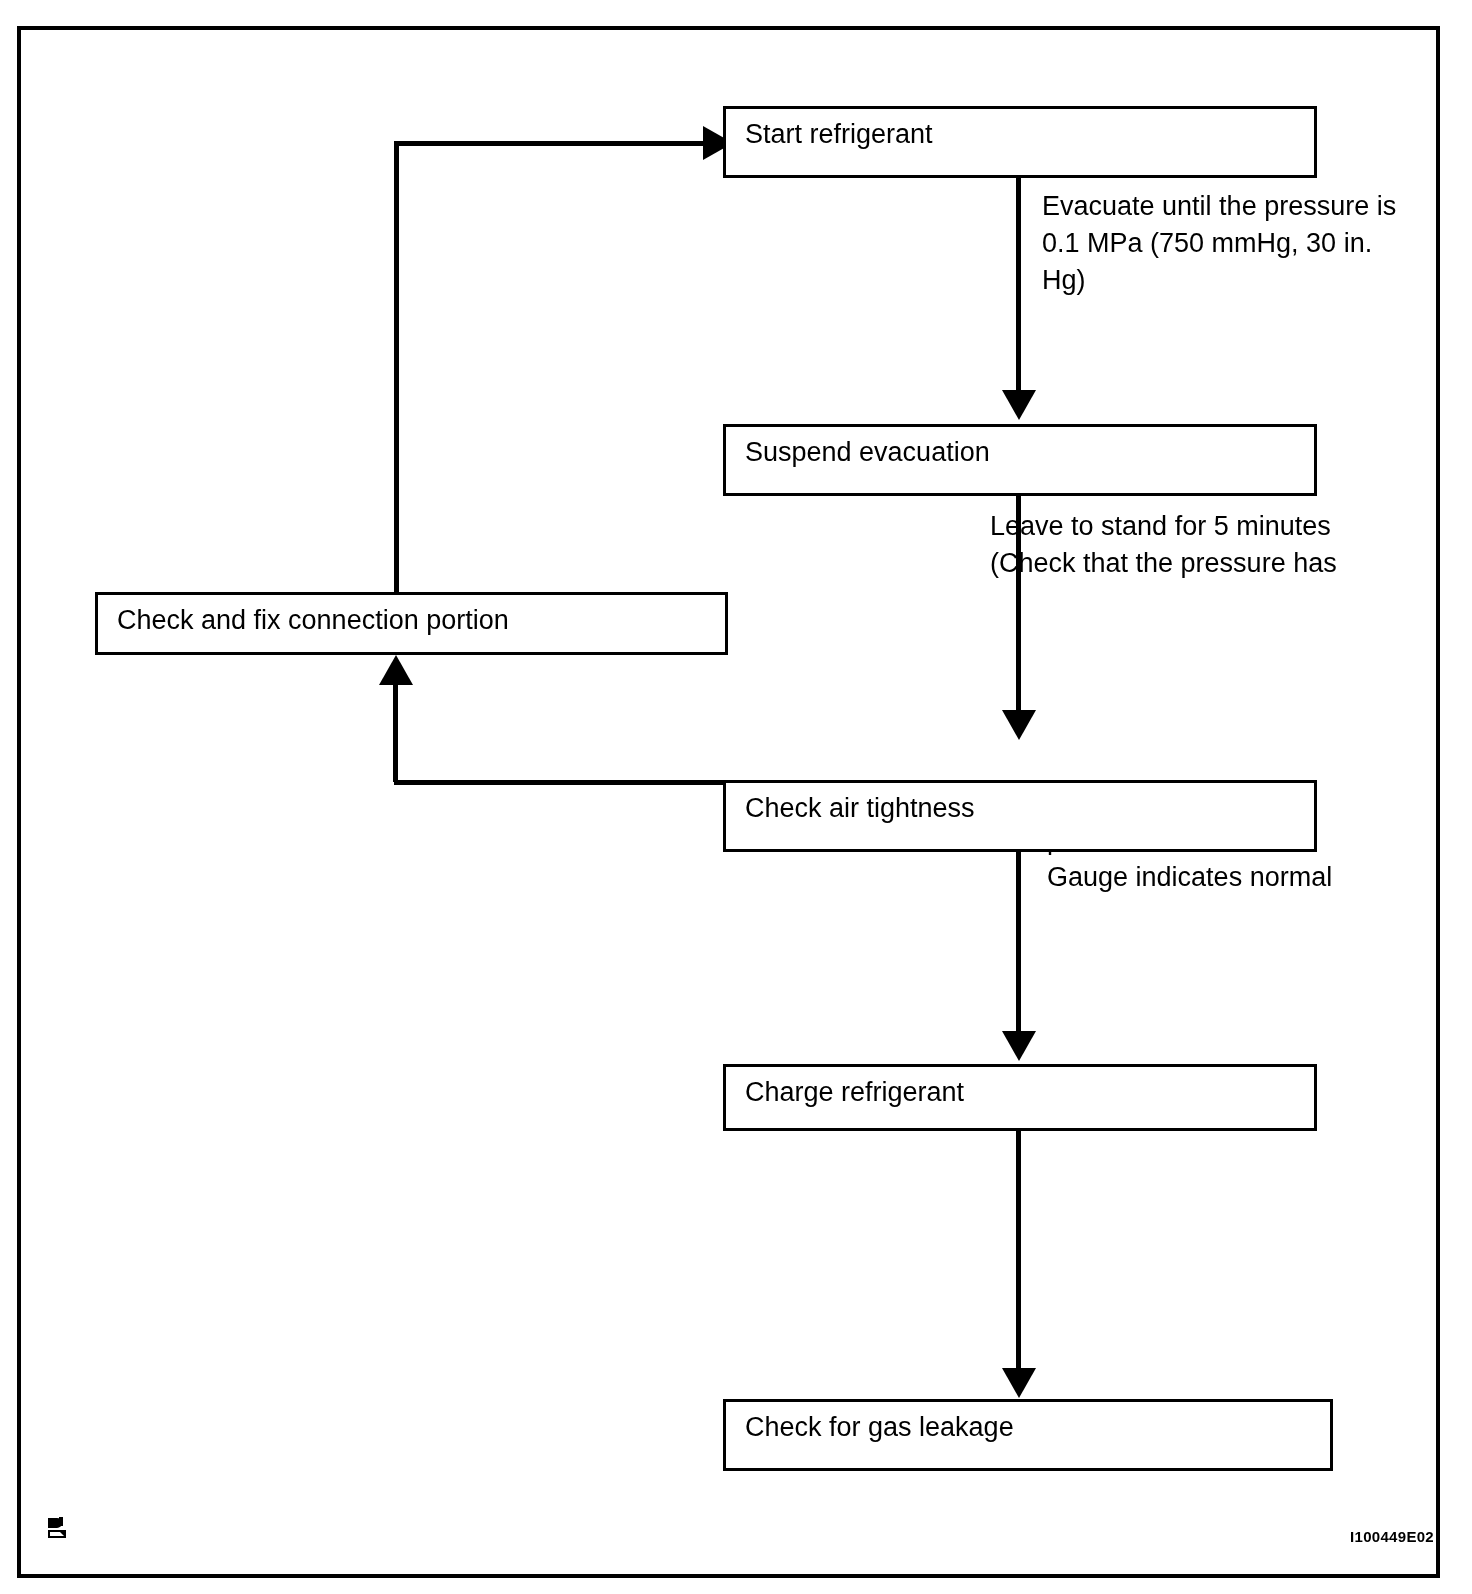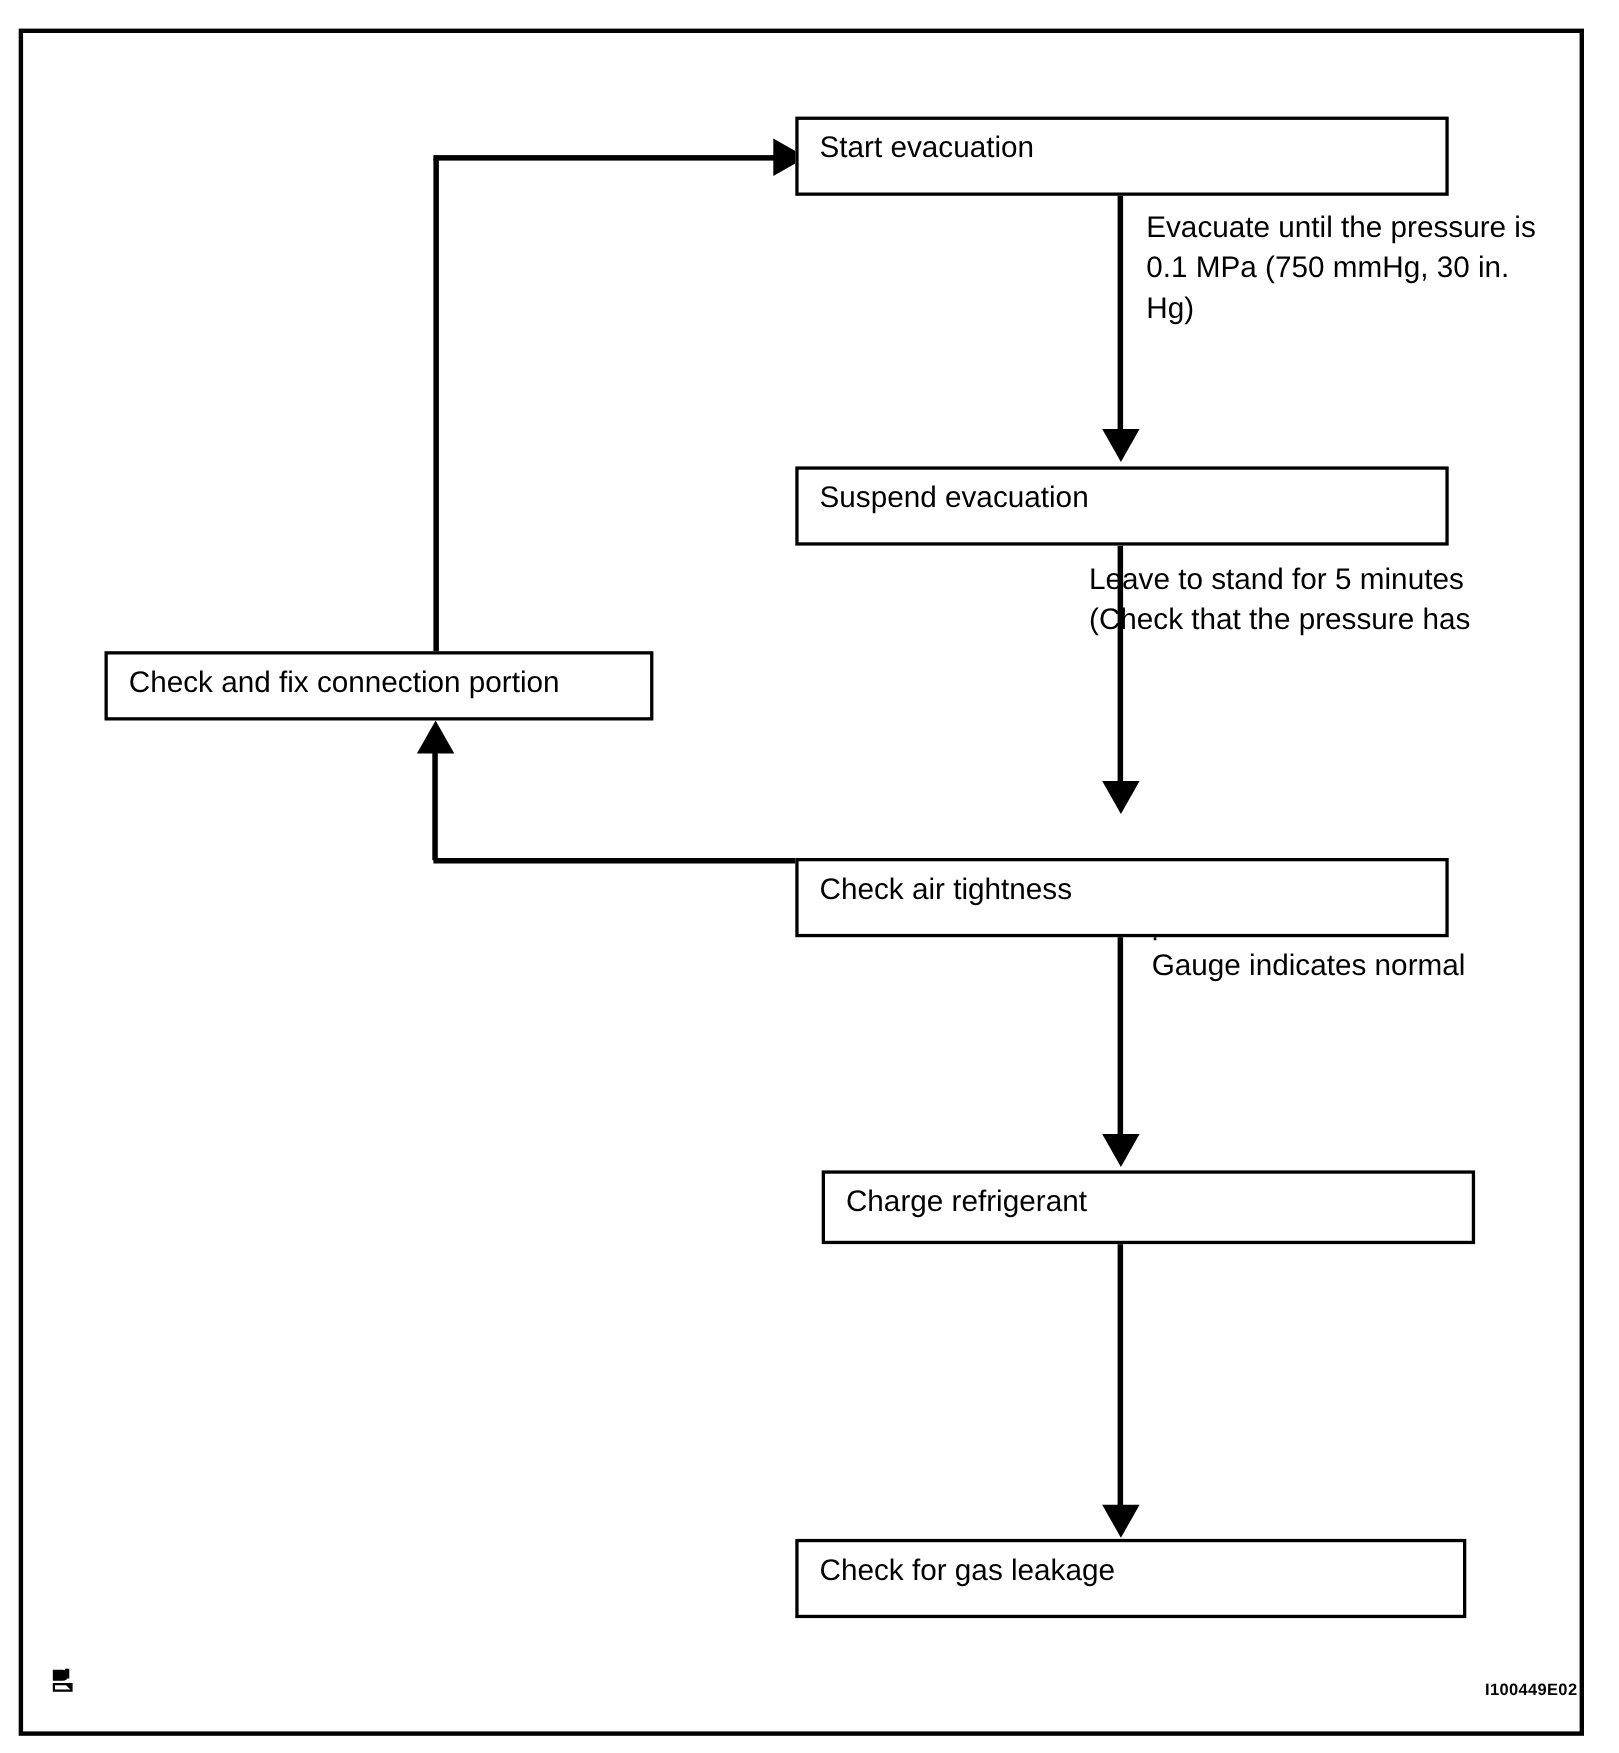--- a/index.html
+++ b/index.html
@@ -121,21 +121,21 @@
 <div id="page">
 
   <div id="frame"></div>
 
   <div class="vline" style="left:394px; top:144px; height:452px;"></div>
 
   <div class="hline" style="left:394px; top:141px; width:313px;"></div>
   <div class="arrow-right" style="left:703px; top:126px;"></div>
 
   <div class="node" style="left:723px; top:106px; width:594px; height:72px;">
-    <span class="node-label">Start evacuation</span>
+    <span class="node-label">Start refrigerant</span>
   </div>
 
   <div class="vline" style="left:1016px; top:178px; height:215px;"></div>
   <div class="arrow-down" style="left:1002px; top:390px;"></div>
 
   <div class="edge-note" style="left:1042px; top:188px; width:380px;">
     <div>Evacuate until the pressure is</div>
     <div>0.1 MPa (750 mmHg, 30 in.</div>
     <div>Hg)</div>
   </div>
@@ -145,42 +145,42 @@
   </div>
 
   <div class="vline" style="left:1016px; top:496px; height:217px;"></div>
   <div class="arrow-down" style="left:1002px; top:710px;"></div>
 
   <div class="edge-note" style="left:990px; top:508px; width:386px;">
     <div>Leave to stand for 5 minutes</div>
     <div>(Check that the pressure has</div>
   </div>
 
-  <div class="node" style="left:95px; top:592px; width:499px; height:63px;">
+  <div class="node" style="left:95px; top:592px; width:633px; height:63px;">
     <span class="node-label">Check and fix connection portion</span>
   </div>
 
   <div class="hline" style="left:394px; top:780px; width:331px;"></div>
   <div class="vline" style="left:393px; top:682px; height:100px;"></div>
   <div class="arrow-up" style="left:379px; top:655px;"></div>
 
 
   <div class="node" style="left:723px; top:740px; width:594px; height:72px;margin-top:40px;">
     <span class="node-label">Check air tightness</span>
   </div>
 
   <div class="vline" style="left:1016px; top:812px; height:228px;"></div>
   <div class="arrow-down" style="left:1002px; top:1031px;"></div>
 
   <div class="edge-note" style="left:1047px; top:822px; width:330px;">
     <div>pressure</div>
     <div>Gauge indicates normal</div>
   </div>
 
-  <div class="node" style="left:723px; top:1064px; width:594px; height:67px;margin-left:24px;">
+  <div class="node" style="left:723px; top:1064px; width:594px; height:67px;">
     <span class="node-label">Charge refrigerant</span>
   </div>
 
   <div class="vline" style="left:1016px; top:1131px; height:240px;"></div>
   <div class="arrow-down" style="left:1002px; top:1368px;"></div>
 
   <div class="node" style="left:723px; top:1399px; width:610px; height:72px;">
     <span class="node-label">Check for gas leakage</span>
   </div>
 

